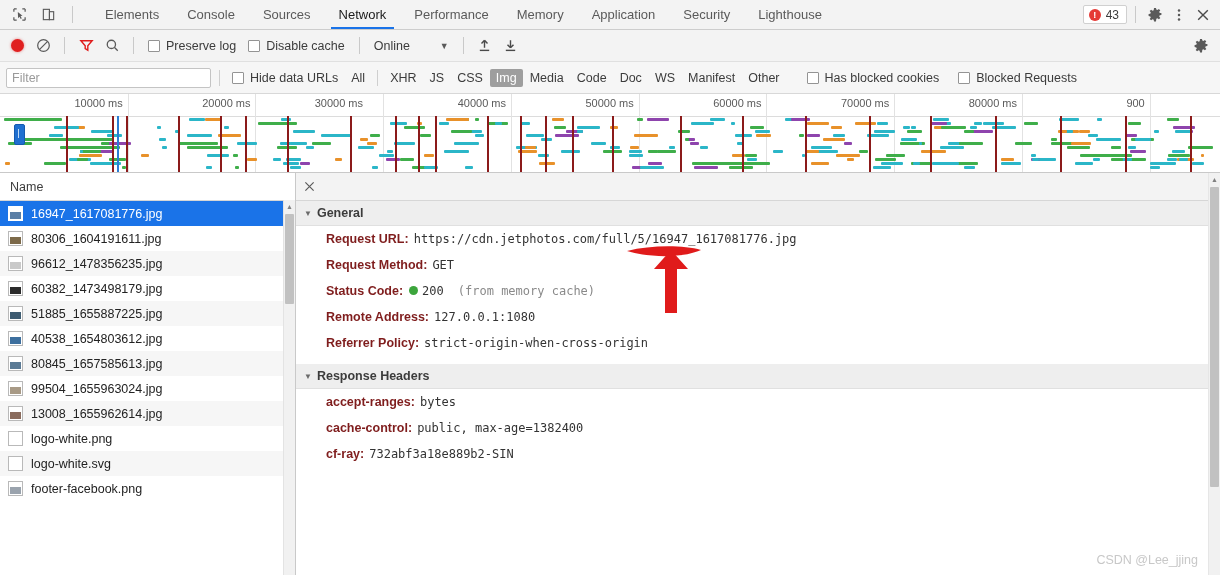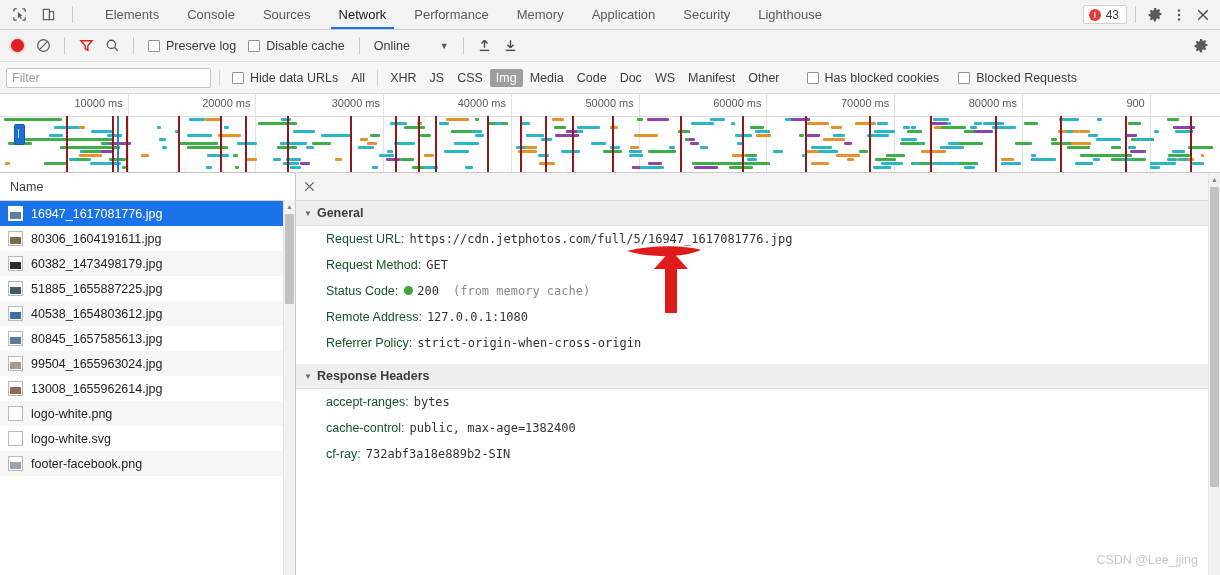--- a/index.html
+++ b/index.html
@@ -149,21 +149,21 @@
   .sect-head{
     height:24px;display:flex;align-items:center;gap:5px;padding-left:8px;
     background:#eeeeee;border-bottom:1px solid #e0e0e0;
     font-size:12.5px;font-weight:bold;color:#3c3c3c;cursor:pointer;
   }
   .tri{font-size:8px;color:#6b6b6b;}
   .hrow{
     display:flex;align-items:baseline;padding:5px 0 5px 30px;font-size:12.5px;
     line-height:16px;
   }
-  .hkey{font-weight:normal;color:#14532d;white-space:nowrap;}
+  .hkey{font-weight:bold;color:#7f1d1d;white-space:nowrap;}
   .hval{
     color:#333;font-family:"DejaVu Sans Mono", monospace;font-size:12px;
     margin-left:5px;word-break:break-all;
   }
   .status-dot{
     display:inline-block;width:9px;height:9px;border-radius:50%;background:#3ca53c;
     margin:0 4px 0 1px;vertical-align:baseline;
   }
   .muted{color:#8a8a8a;}
 
@@ -346,21 +346,21 @@
     </label>
   </div>
 
   <div class="overview">
     <div class="ruler" id="ruler">
         <div class="rtick" style="left: 127.749px;"></div>
         <div class="rlabel" style="left: 127.749px;">10000 ms</div>
         <div class="rtick" style="left: 255.497px;"></div>
         <div class="rlabel" style="left: 255.497px;">20000 ms</div>
         <div class="rtick" style="left: 383.246px;"></div>
-        <div class="rlabel" style="left: 385px;">30000 ms</div>
+        <div class="rlabel" style="left: 368px;">30000 ms</div>
         <div class="rtick" style="left: 510.995px;"></div>
         <div class="rlabel" style="left: 510.995px;">40000 ms</div>
         <div class="rtick" style="left: 638.743px;"></div>
         <div class="rlabel" style="left: 638.743px;">50000 ms</div>
         <div class="rtick" style="left: 766.492px;"></div>
         <div class="rlabel" style="left: 766.492px;">60000 ms</div>
         <div class="rtick" style="left: 894.241px;"></div>
         <div class="rlabel" style="left: 894.241px;">70000 ms</div>
         <div class="rtick" style="left: 1021.99px;"></div>
         <div class="rlabel" style="left: 1021.99px;">80000 ms</div>
@@ -678,20 +678,26 @@
             <span class="reqname">16947_1617081776.jpg</span>
           </div>
           <div class="req">
             <span class="thumb">
               <i style="background: rgb(125, 106, 74);"></i>
             </span>
             <span class="reqname">80306_1604191611.jpg</span>
           </div>
           <div class="req">
             <span class="thumb">
+              <i style="background: rgb(201, 201, 201);"></i>
+            </span>
+            <span class="reqname">96612_1478356235.jpg</span>
+          </div>
+          <div class="req">
+            <span class="thumb">
               <i style="background: rgb(43, 43, 43);"></i>
             </span>
             <span class="reqname">60382_1473498179.jpg</span>
           </div>
           <div class="req">
             <span class="thumb">
               <i style="background: rgb(62, 92, 114);"></i>
             </span>
             <span class="reqname">51885_1655887225.jpg</span>
           </div>

